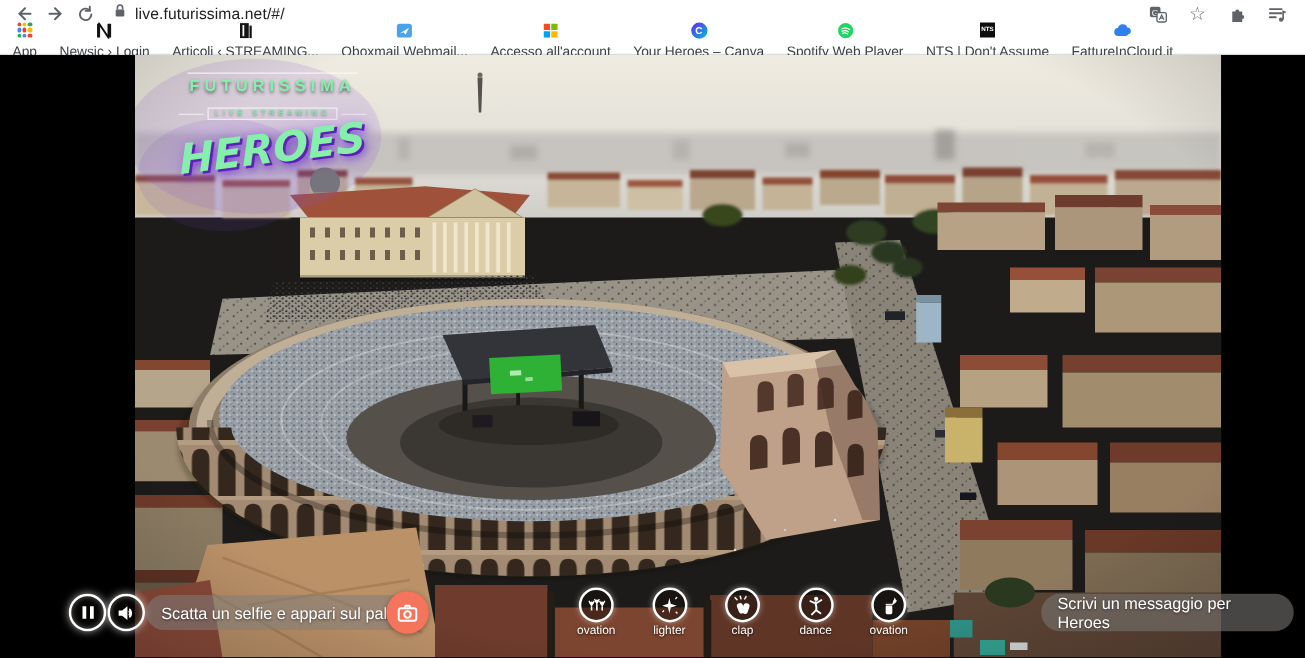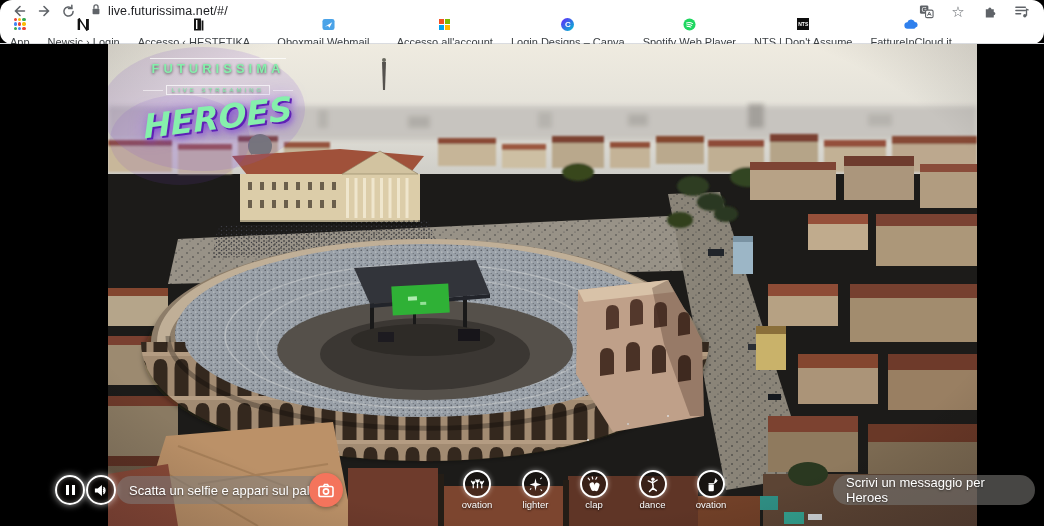--- a/index.html
+++ b/index.html
@@ -1,20 +1,20 @@
 <!DOCTYPE html>
 <html><head>
 <meta charset="utf-8">
 <style>
   * { margin:0; padding:0; box-sizing:border-box; }
   html,body { width:1044px; height:526px; overflow:hidden; background:#000;
               font-family:"Liberation Sans", sans-serif; }
 
   
-  .chrome { background:#fff; width:1044px;border-radius:12px; }
+  .chrome { background:#fff; width:1044px; }
   .row1 { height:22px; display:flex; align-items:center; padding:0 8px; }
   .navbtn { width:24px; height:18px; display:flex; align-items:center; justify-content:center; color:#5f6368; cursor:pointer; }
   .urlwrap { display:flex; align-items:center; gap:6px; margin-left:10px; flex:1; }
   .url { font-size:12.5px; color:#202124; letter-spacing:.1px; }
   .right-icons { display:flex; align-items:center; gap:12px; margin-right:4px; }
   .right-icons .navbtn { width:20px; }
   .star-glyph { font-size:15px; line-height:1; color:#5f6368; }
 
   .row2 { height:22px; display:flex; align-items:center; gap:18px; padding:0 10px;
           border-bottom:1px solid #dadce0; }
@@ -157,21 +157,21 @@
       <span class="bm-label">Newsic › Login</span>
     </div>
     <div class="bm">
       <span class="fav">
           <svg width="11" height="13" viewBox="0 0 11 13">
             <rect x="1" y="0.5" width="7" height="12" fill="#141414"></rect>
             <rect x="3" y="2" width="1.4" height="9" fill="#fff"></rect>
             <rect x="8.6" y="2.5" width="1.8" height="10" fill="#141414"></rect>
           </svg>
         </span>
-      <span class="bm-label">Accesso ‹ HESTETIKA...</span>
+      <span class="bm-label">Articoli ‹ STREAMING...</span>
     </div>
     <div class="bm">
       <span class="fav">
           <svg width="13" height="13" viewBox="0 0 14 14">
             <rect x="0.5" y="1" width="13" height="12" rx="2.5" fill="#4aa3e8"></rect>
             <path d="M3,9.5 L11,4.5 L8,10.5 L6.5,8.3 Z" fill="#fff"></path>
           </svg>
         </span>
       <span class="bm-label">Qboxmail Webmail...</span>
     </div>
@@ -183,21 +183,21 @@
             <i style="background:#00a4ef"></i>
             <i style="background:#ffb900"></i>
           </span>
       </span>
       <span class="bm-label">Accesso all'account</span>
     </div>
     <div class="bm">
       <span class="fav">
           <span class="circle-ic" style="background:linear-gradient(135deg,#6420ff,#00c4cc)">C</span>
         </span>
-      <span class="bm-label">Login Designs – Canva</span>
+      <span class="bm-label">Your Heroes – Canva</span>
     </div>
     <div class="bm">
       <span class="fav">
           <svg width="13" height="13" viewBox="0 0 14 14">
             <circle cx="7" cy="7" r="6.5" fill="#1ed760"></circle>
             <path d="M3.8,5.4 a8,8 0 0 1 6.6,0.6 M4,7.4 a6.4,6.4 0 0 1 5.4,0.6 M4.3,9.3 a5,5 0 0 1 4.2,0.5" stroke="#fff" stroke-width="1.1" fill="none" stroke-linecap="round"></path>
           </svg>
         </span>
       <span class="bm-label">Spotify Web Player</span>
     </div>

